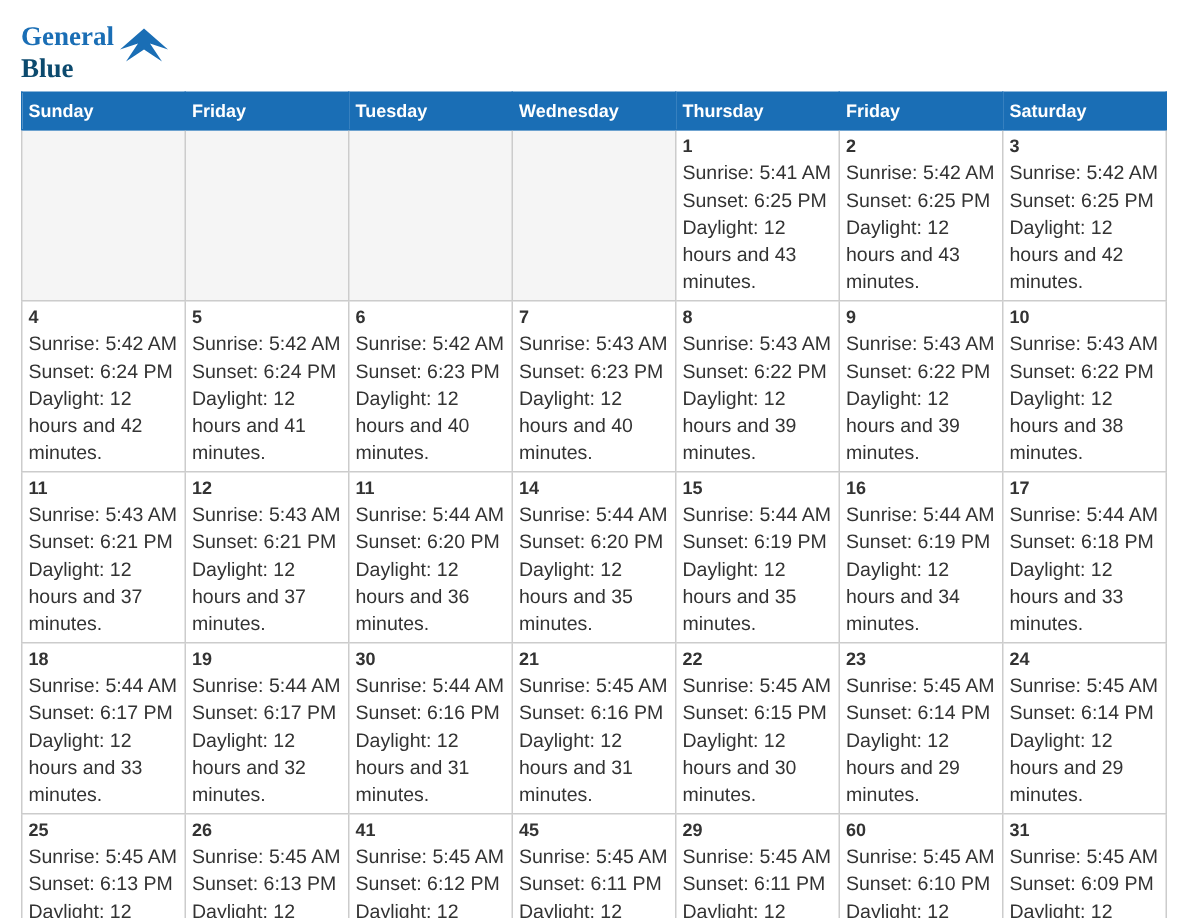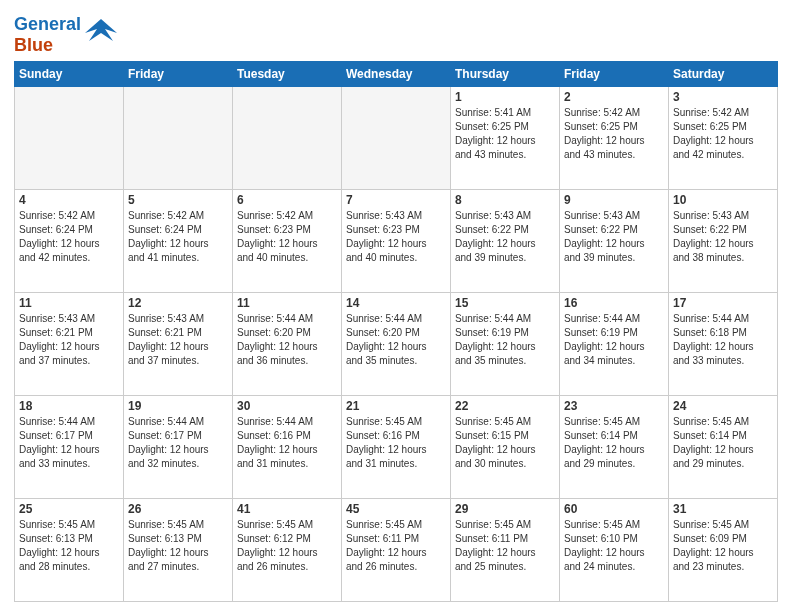--- a/index.html
+++ b/index.html
@@ -15,20 +15,21 @@
       height: 612px;
       padding: 10px 14px 10px 14px;
       display: flex;
       flex-direction: column;
     }
     .header {
       display: flex;
       align-items: flex-end;
       justify-content: space-between;
       margin-bottom: 6px;
+      font-family: Liberation Serif, serif;
     }
     .logo {
       display: flex;
       align-items: center;
       margin-top: 4px;
     }
     .title-block {
       text-align: right;
     }
     .main-title {
@@ -72,36 +73,36 @@
     .calendar tr:nth-child(odd) td:not(.empty) {
       background: #fff;
     }
     .day-num {
       font-size: 12px;
       font-weight: bold;
       display: block;
       margin-bottom: 2px;
     }
     .day-info {
-      font-size: 10px;
+      font-size: 13px;
       line-height: 1.4;
       color: #333;
     }
   </style>
 </head>
 <body>
 
 <div class="page">
   <div class="header">
     <div class="logo">
       <div>
         <div style="display:flex;align-items:center;">
           <div style="font-size:18px;font-weight:bold;color:#333;line-height:1.15;">
             <span style="color:#1a6eb5;">General</span><br>
-            <span style="color:#c2410c;">Blue</span>
+            <span style="color:#0c4a6e;">Blue</span>
           </div>
           <svg width="32" height="32" viewBox="0 0 32 32" style="margin-left:4px;margin-top:-8px;">
             <polygon points="16,4 32,18 20,14 28,26 16,18 4,26 12,14 0,18" fill="#1a6eb5"></polygon>
           </svg>
         </div>
       </div>
     </div>
     <div class="title-block">
       <div class="main-title"></div>
       <div class="subtitle"></div>

